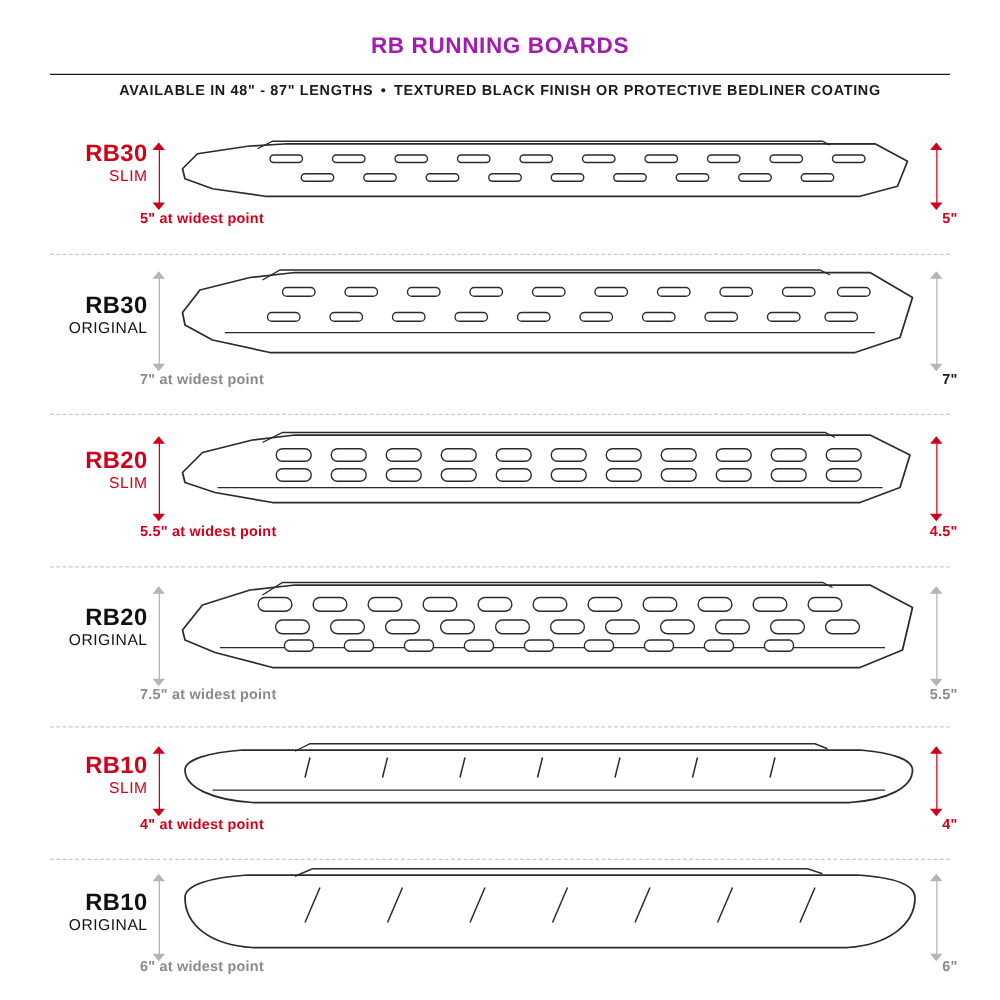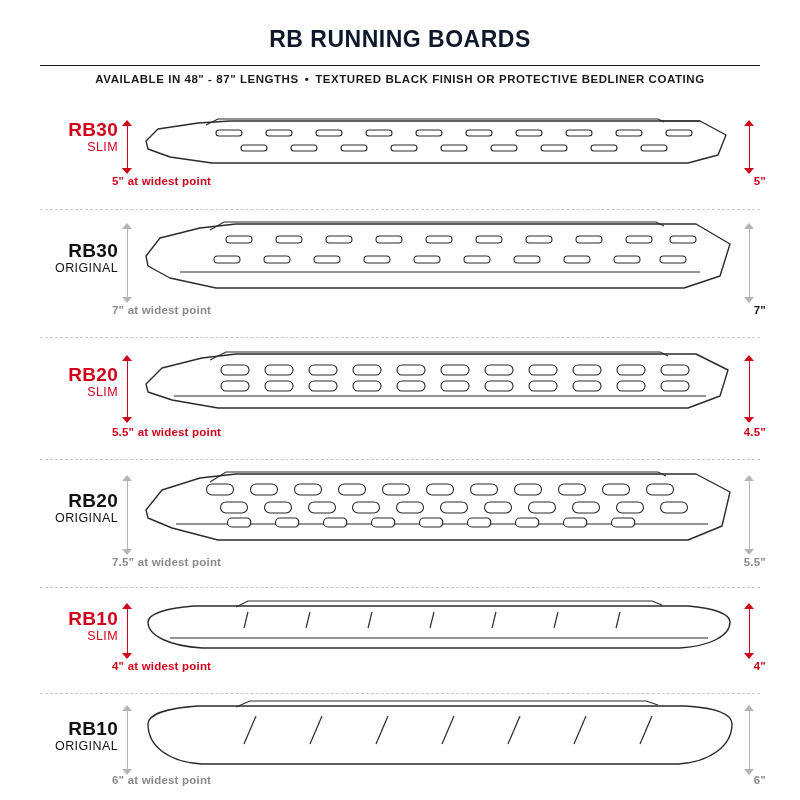--- a/index.html
+++ b/index.html
@@ -20,24 +20,24 @@
     height: 800px;
     box-sizing: border-box;
   }
 
   
   .header {
     padding-top: 26px;
     text-align: center;
   }
   .title {
-    font-size: 23px;
+    font-size: 18px;
     font-weight: bold;
     letter-spacing: 0.5px;
-    color: #0f172a;
+    color: #a21caf;
     margin: 0;
   }
   .rule {
     margin: 12px 40px 0 40px;
     border-top: 1px solid #1a1a1a;
   }
   .subtitle {
     margin: 7px 0 0 0;
     font-size: 11.5px;
     font-weight: bold;

